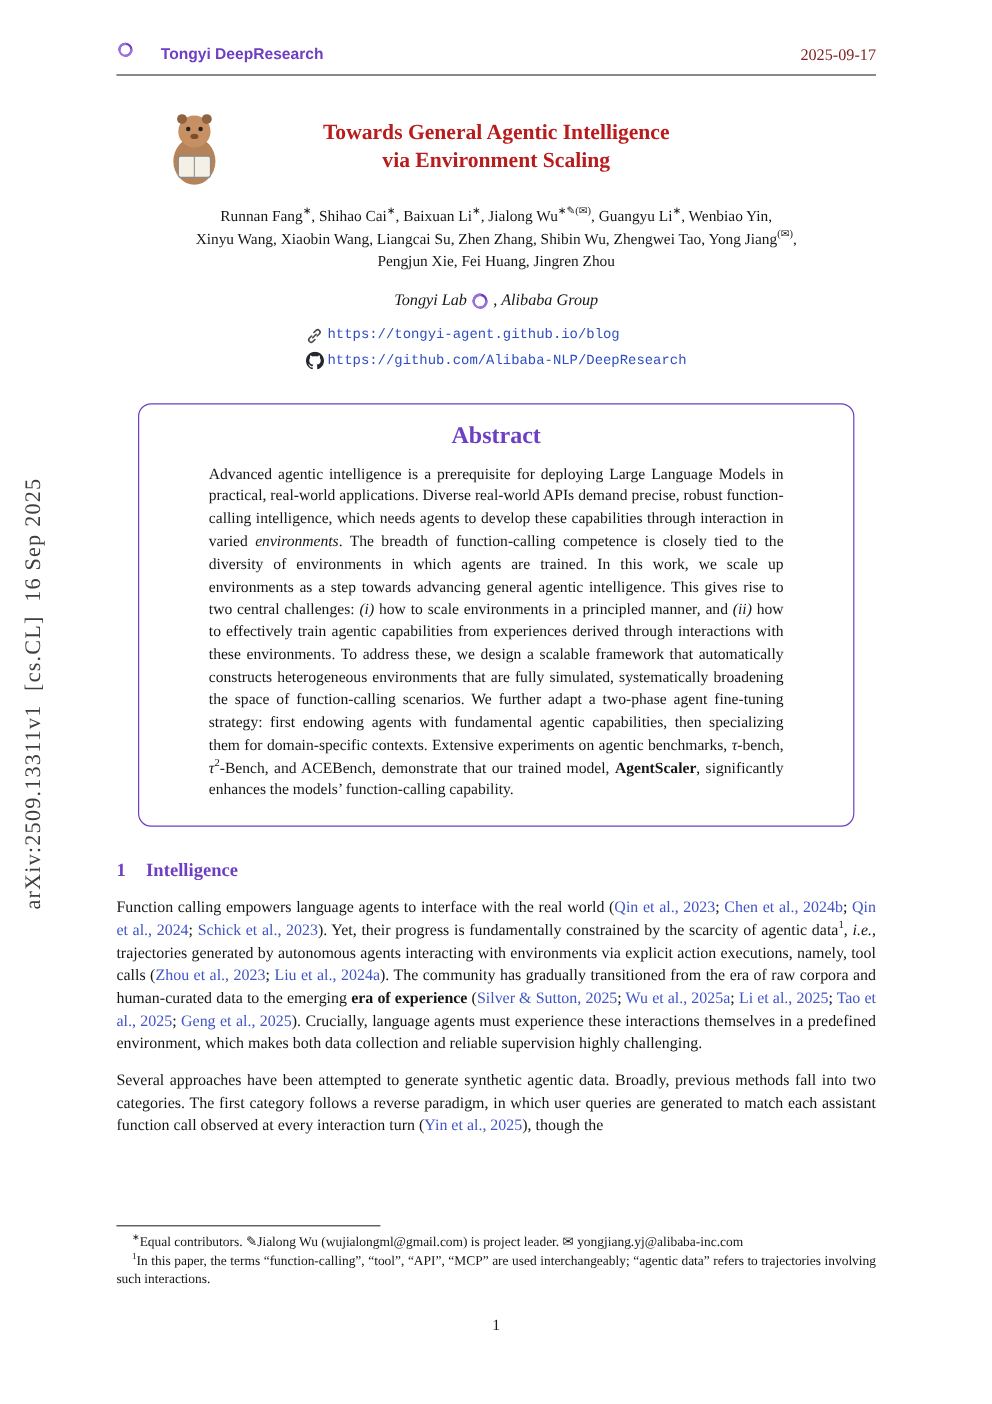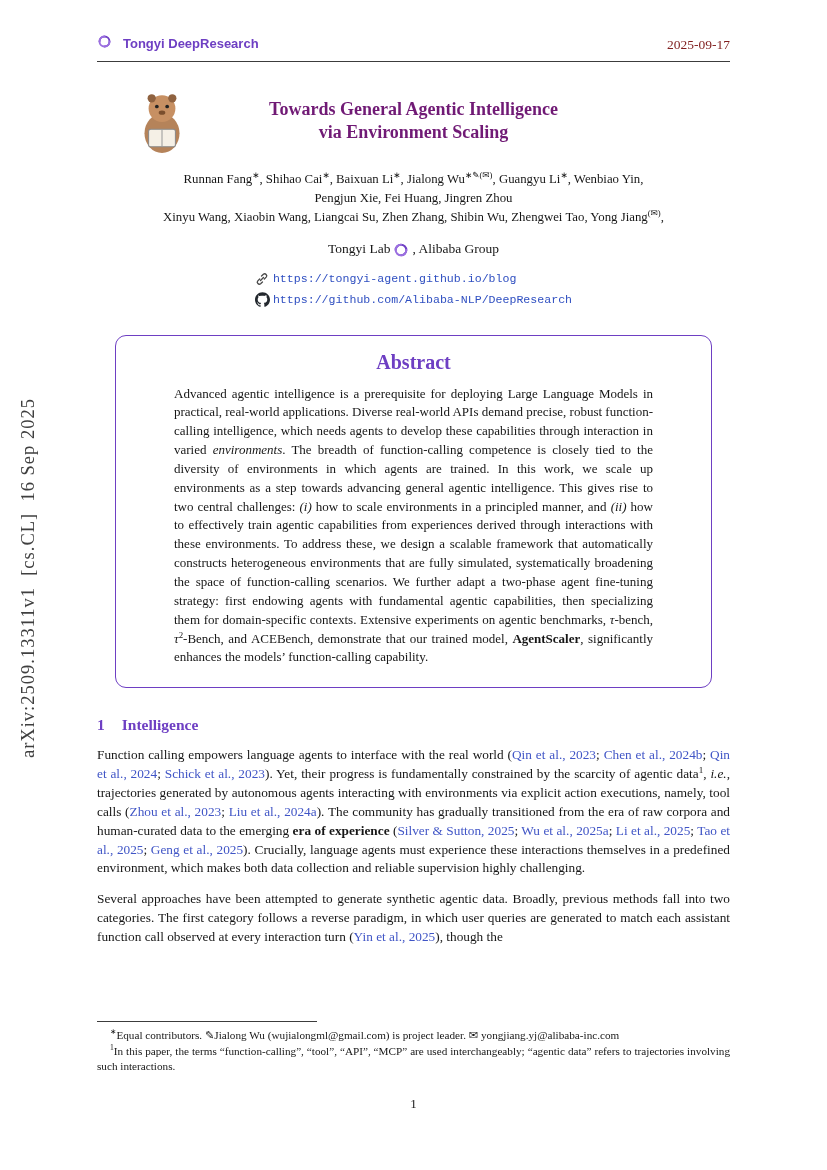--- a/index.html
+++ b/index.html
@@ -23,37 +23,37 @@
     writing-mode:vertical-rl;transform:rotate(180deg);
     font-size:18.5px;letter-spacing:1px;color:var(--watermark);
     white-space:pre;text-align:center;
   }
   
   .header-wrap{margin:0 97px;}
   .header{
     display:flex;justify-content:space-between;align-items:flex-end;
     padding:34px 0 8px;border-bottom:0.9px solid #3c3c3c;
   }
-  .brand{display:flex;align-items:center;gap:11px;}
+  .brand{display:flex;align-items:center;gap:22px;}
   .brand-text{
     font-family:"Liberation Sans",sans-serif;font-weight:700;
     font-size:13px;color:var(--accent);
   }
   .date{font-size:13.5px;color:#7f1d1d;}
   
   .titleblock{position:relative;margin-top:36px;text-align:center;}
   .mascot{position:absolute;left:133px;top:-8px;width:58px;height:66px;}
   h1.title{
-    margin:0;font-size:18px;font-weight:700;line-height:23px;color:#701a75;
+    margin:0;font-size:18px;font-weight:700;line-height:23px;color:#b91c1c;
   }
   
   .authors{margin-top:26px;text-align:center;font-size:12.8px;line-height:1.5;}
   .affiliation{
     margin-top:13px;text-align:center;font-size:13.5px;
-    display:flex;justify-content:center;align-items:center;gap:3px;
+    display:flex;justify-content:center;align-items:center;gap:3px;font-style:italic;
   }
   .affil-icon{display:inline-flex;align-items:center;position:relative;top:1px;}
   
   .links{margin-top:15px;display:flex;justify-content:center;}
   .links-inner{display:flex;flex-direction:column;gap:6px;}
   .link-row{display:flex;align-items:center;gap:3px;}
   .link-row .icon{display:inline-flex;width:15px;justify-content:center;}
   .link-url{
     font-family:"Liberation Mono",monospace;font-size:11.6px;
     color:var(--link);text-decoration:none;
@@ -133,22 +133,22 @@
       </svg>
     </span>
     <h1 class="title">
       <span>Towards General Agentic Intelligence</span><br>
       <span>via Environment Scaling</span>
     </h1>
   </div>
 
   <div class="authors">
     <div><span class="seg-plain">Runnan Fang</span><span class="seg-sup">∗</span><span class="seg-plain">, Shihao Cai</span><span class="seg-sup">∗</span><span class="seg-plain">, Baixuan Li</span><span class="seg-sup">∗</span><span class="seg-plain">, Jialong Wu</span><span class="seg-sup">∗✎(✉)</span><span class="seg-plain">, Guangyu Li</span><span class="seg-sup">∗</span><span class="seg-plain">, Wenbiao Yin,</span></div>
+    <div><span class="seg-plain">Xinyu Wang, Xiaobin Wang, Liangcai Su, Zhen Zhang, Shibin Wu, Zhengwei Tao, Yong Jiang</span><span class="seg-sup">(✉)</span><span class="seg-plain">,</span></div>
     <div><span class="seg-plain">Pengjun Xie, Fei Huang, Jingren Zhou</span></div>
-    <div><span class="seg-plain">Xinyu Wang, Xiaobin Wang, Liangcai Su, Zhen Zhang, Shibin Wu, Zhengwei Tao, Yong Jiang</span><span class="seg-sup">(✉)</span><span class="seg-plain">,</span></div>
   </div>
 
   <div class="affiliation">
     <span>Tongyi Lab</span>
     <span class="affil-icon">
       <svg viewBox="0 0 24 24" width="16" height="16" aria-hidden="true">
         <path fill="none" stroke="#6e3fc3" stroke-width="3" stroke-linecap="round" d="M4 12a8 8 0 1 1 8 8"></path>
         <path fill="none" stroke="#9b6fe0" stroke-width="3" stroke-linecap="round" d="M20 12a8 8 0 1 1-8-8"></path>
       </svg>
     </span>

